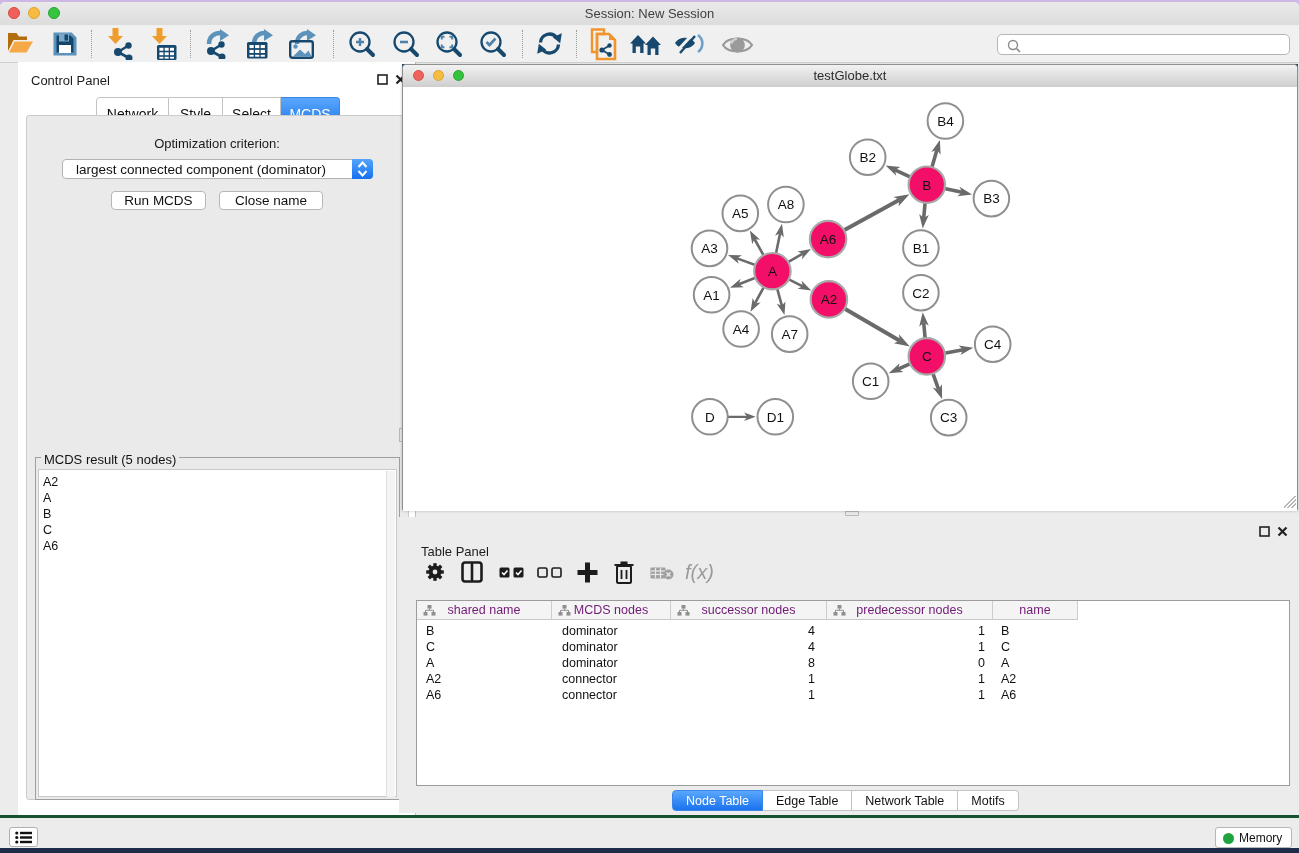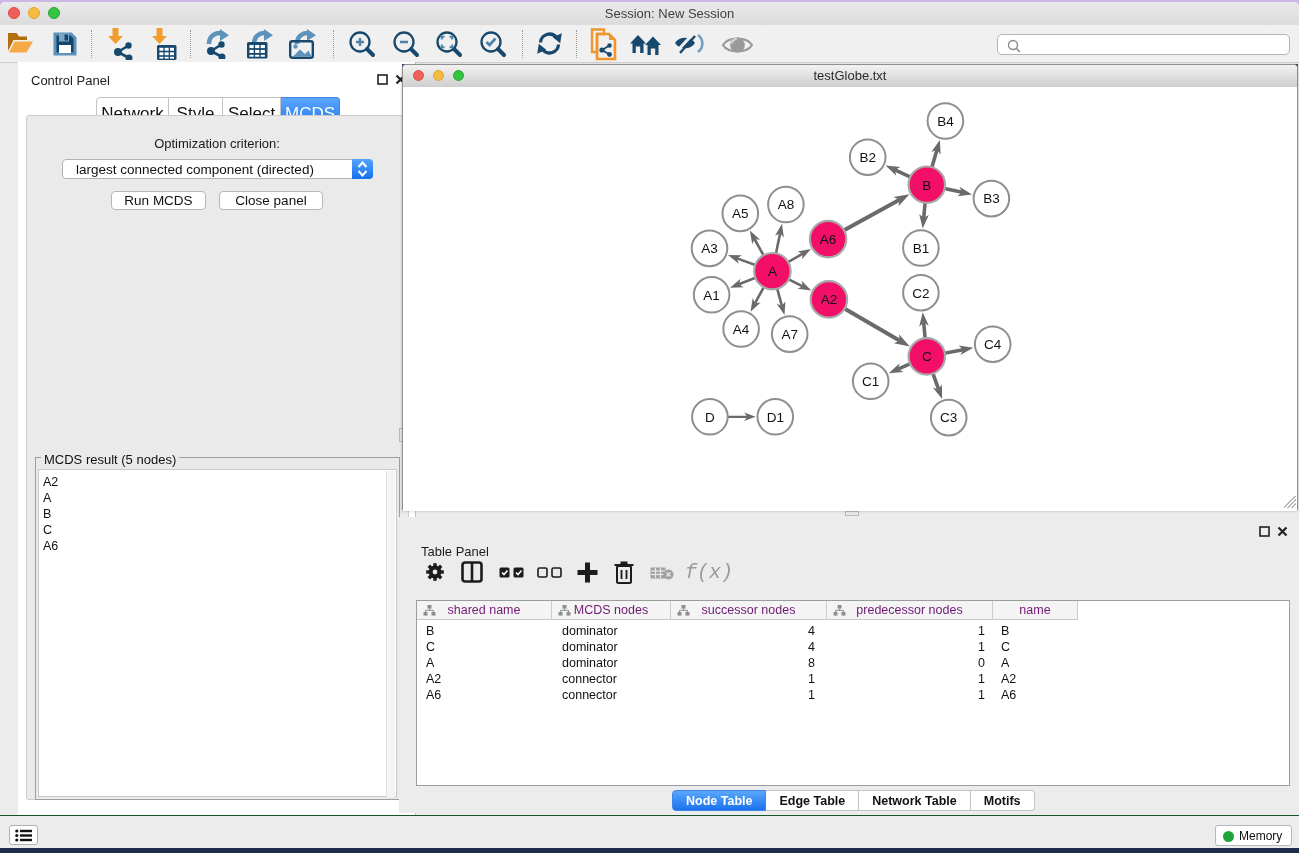--- a/index.html
+++ b/index.html
@@ -1,32 +1,32 @@
 <!DOCTYPE html>
 <html><head>
 <meta charset="utf-8">
 <style>
 * { margin:0; padding:0; box-sizing:border-box; }
 html,body { width:1299px; height:853px; overflow:hidden; }
 body { font-family:"Liberation Sans", sans-serif; background:#cdb7e4; position:relative; }
 #appwin { position:absolute; left:0; top:2px; width:1299px; height:846px; background:#ececec; border-radius:5px 5px 0 0; overflow:hidden; }
-#titlebar { position:absolute; left:0; top:0; width:100%; height:40px; background:linear-gradient(#eaeaea,#d2d2d2); border-bottom:1px solid #aeaeae;padding-left:20px; }
+#titlebar { position:absolute; left:0; top:0; width:100%; height:40px; background:linear-gradient(#eaeaea,#d2d2d2); border-bottom:1px solid #aeaeae; }
 .tl { position:absolute; top:5px; width:12px; height:12px; border-radius:50%; }
 #titlebar .t { position:absolute; width:100%; text-align:center; top:4px; font-size:13px; color:#404040; }
 #toolbar { position:absolute; left:0; top:23px; width:100%; height:38px; background:#f0f0f0; border-bottom:1px solid #cfcfcf; }
 .sep { position:absolute; top:5px; height:28px; width:0; border-left:1px dotted #9a9a9a; }
 .ticon { position:absolute; top:0; }
 #searchbox { position:absolute; left:997px; top:9px; width:293px; height:21px; background:#fff; border:1px solid #b5b5b5; border-radius:5px; }
-#statusbar { position:absolute; left:0; top:813px; width:100%; height:33px; background:#ececec; border-top:1px solid #14532d; }
+#statusbar { position:absolute; left:0; top:813px; width:100%; height:33px; background:#ececec; border-top:3px solid #14532d; }
 #bottomwall { position:absolute; left:0; top:848px; width:100%; height:5px; background:#1e2c49; }
 
 #cpanel { position:absolute; left:0; top:60px; width:398px; height:753px; background:#ffffff; border-right:1px solid #c0c0c0;margin-left:18px; }
 #cpanel .hdr { position:absolute; left:13px; top:11px; font-size:13px; color:#1d1d1d; }
 .winbtn { position:absolute; top:12px; font-size:12px; color:#222; }
-.tabrow { position:absolute; display:flex; height:34px; font-size:17px;justify-content:center; }
+.tabrow { position:absolute; display:flex; height:34px; font-size:14px;justify-content:center; }
 .tabrow .tab { background:#fff; border:1px solid #c3c3c3; border-left:none; color:#111; display:flex; align-items:center; justify-content:center; padding:0 14px; }
 .tabrow .tab:first-child { border-left:1px solid #c3c3c3; border-radius:4px 0 0 4px; }
 .tabrow .tab:last-child { border-radius:0 4px 4px 0; }
 .tabrow .tab.sel { background:linear-gradient(#5aa7fb,#1a72ee); border-color:#3a86e8; color:#fff; }
 #cpbox { position:absolute; left:8px; top:53px; width:383px; height:685px; background:#eaeaea; border:1px solid #cccccc; border-radius:3px; }
 #optlabel { position:absolute; left:0; top:74px; width:398px; text-align:center; font-size:13px; color:#1a1a1a; }
 #dropdown { position:absolute; left:44px; top:97px; width:311px; height:20px; background:#fff; border:1px solid #b2b2b2; border-radius:4px; }
 #dropdown .txt { position:absolute; left:13px; top:2px; font-size:13.5px; color:#111; }
 #dropdown .step { position:absolute; right:-1px; top:-1px; width:21px; height:20px; background:linear-gradient(#54a5fc,#156fef); border-radius:0 4px 4px 0; }
 .pbtn { position:absolute; height:19px; background:#fff; border:1px solid #b7b7b7; border-radius:4px; font-size:13.5px; color:#111; text-align:center; line-height:17px; }
@@ -50,21 +50,21 @@
 #tpanel .hdr { position:absolute; left:22px; top:10px; font-size:13px; color:#1d1d1d;margin-top:17px; }
 #ttable { position:absolute; left:17px; top:83px; width:874px; height:186px; background:#fff; border:1px solid #9c9c9c; font-size:12.5px; }
 #thead { position:absolute; left:0; top:0; height:19px; background:#f4f4f4; border-bottom:1px solid #c8c8c8; }
 .hcell { position:absolute; top:0; height:19px; border-right:1px solid #cccccc; }
 .hcell .cap { position:absolute; width:100%; text-align:center; top:2px; font-size:12.5px; color:#701a75; }
 .trow { position:absolute; left:0; height:16px; width:100%; }
 .tcell { position:absolute; top:0; height:16px; line-height:16px; color:#111; }
 .num { text-align:right; }
 
 #btabs { position:absolute; left:672px; top:788px; display:flex; height:21px; font-size:12.5px; }
-#btabs .tab { background:#fff; border:1px solid #c3c3c3; border-left:none; color:#111; display:flex; align-items:center; justify-content:center; padding:8px 13px;font-weight:bold; }
+#btabs .tab { background:#fff; border:1px solid #c3c3c3; border-left:none; color:#111; display:flex; align-items:center; justify-content:center; padding:8px 13px; }
 #btabs .tab:first-child { border-left:1px solid #c3c3c3; border-radius:4px 0 0 4px; }
 #btabs .tab:last-child { border-radius:0 4px 4px 0; }
 #btabs .tab.sel { background:linear-gradient(#5aa7fb,#1a72ee); border-color:#3a86e8; color:#fff; }
 #memb { position:absolute; right:7px; top:9px; width:77px; height:21px; background:#fff; border:1px solid #b7b7b7; border-radius:3px; font-size:12px; color:#111; }
 #memb .dot { position:absolute; left:7px; top:5px; width:11px; height:11px; border-radius:50%; background:#1fa33c; }
 #memb .t { position:absolute; left:23px; top:3px; }
 #listbtn { position:absolute; left:9px; top:9px; width:29px; height:20px; background:#fff; border:1px solid #b0b0b0; border-radius:3px; }
 </style>
 </head>
 <body>
@@ -243,30 +243,30 @@
       </svg>
     <div class="tabrow" style="left:78px;top:35px">
       <div class="tab" style="width:73px">Network</div>
       <div class="tab" style="width:54px">Style</div>
       <div class="tab" style="width:58px">Select</div>
       <div class="tab sel" style="width:59px">MCDS</div>
     </div>
     <div id="cpbox"></div>
     <div id="optlabel">Optimization criterion:</div>
     <div id="dropdown">
-      <div class="txt">largest connected component (directed)</div>
+      <div class="txt">largest connected component (dominator)</div>
       <div class="step">
         <svg style="position:absolute;left:4px;top:2px" width="13" height="16" viewBox="0 0 13 16">
           <path d="M2.5 6 L6.5 1.5 L10.5 6" fill="none" stroke="#fff" stroke-width="2"></path>
           <path d="M2.5 10 L6.5 14.5 L10.5 10" fill="none" stroke="#fff" stroke-width="2"></path>
         </svg>
       </div>
     </div>
     <div class="pbtn" style="left:93px;top:129px;width:95px">Run MCDS</div>
-    <div class="pbtn" style="left:201px;top:129px;width:104px">Close panel</div>
+    <div class="pbtn" style="left:201px;top:129px;width:104px">Close name</div>
     <div id="mcdsbox">
       <div class="lbl">MCDS result (5 nodes)</div>
       <div id="mcdslist">
         <div class="it" style="margin-top:4px">A2</div>
         <div class="it">A</div>
         <div class="it">B</div>
         <div class="it">C</div>
         <div class="it">A6</div>
         <div class="sb"></div>
       </div>
@@ -422,21 +422,21 @@
       <rect x="0.5" y="1.5" width="15" height="11" rx="1" fill="#a0a0a0"></rect>
       <g stroke="#e9e9e9" stroke-width="1.2">
         <line x1="1" y1="5" x2="15" y2="5"></line>
           <line x1="1" y1="8.5" x2="15" y2="8.5"></line>
         <line x1="5.5" y1="2" x2="5.5" y2="12"></line>
           <line x1="10.5" y1="2" x2="10.5" y2="12"></line>
       </g>
       <circle cx="18.5" cy="8.5" r="5" fill="#a0a0a0"></circle>
       <path d="M16.5 6.5 l4 4 M20.5 6.5 l-4 4" stroke="#e9e9e9" stroke-width="1.4"></path>
     </svg>
-    <div style="position:absolute;left:286px;top:44px;font-family:Liberation Mono, monospace;font-style:italic;font-size:20px;color:#9a9a9a;">f(x)</div>
+    <div style="position:absolute;left:286px;top:44px;font-family:Liberation Sans, sans-serif;font-style:italic;font-size:20px;color:#9a9a9a;">f(x)</div>
     <div id="ttable">
 <div id="thead" style="width:661px">
 <div class="hcell" style="left:0px;width:135px">
 <svg style="position:absolute;left:6px;top:4px" width="13" height="11" viewBox="0 0 13 11">
               <g fill="#8f8f8f">
                 <rect x="4.5" y="0" width="4" height="3.6"></rect>
                 <rect x="0.5" y="7" width="4" height="3.6"></rect>
                 <rect x="8.5" y="7" width="4" height="3.6"></rect>
               </g>
               <path d="M6.5 3.6 V5.3 M2.5 7 V5.3 H10.5 V7" stroke="#8f8f8f" stroke-width="1" fill="none"></path>

